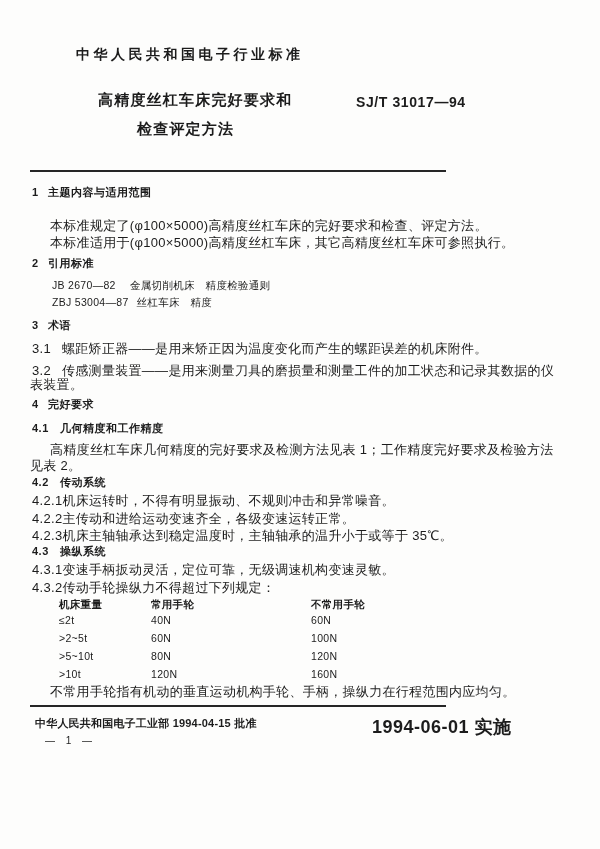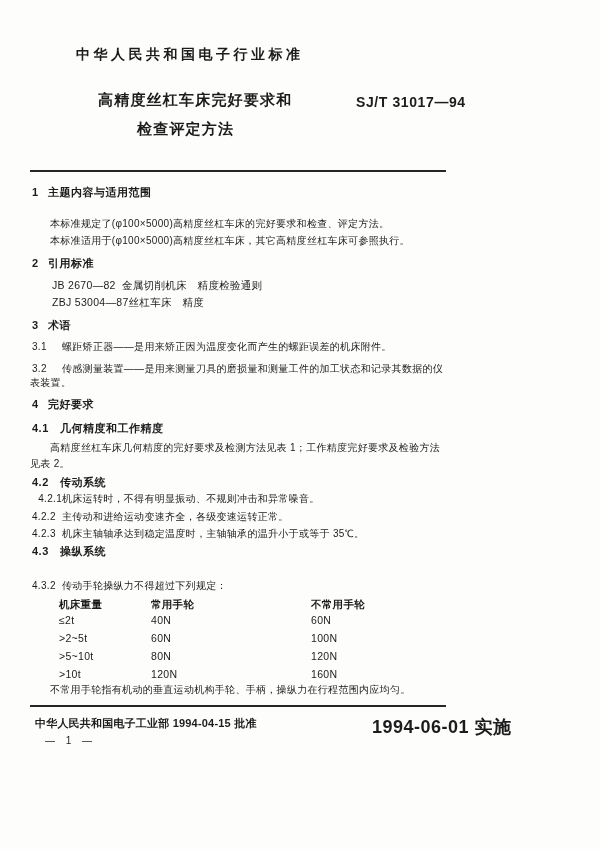--- a/index.html
+++ b/index.html
@@ -12,24 +12,24 @@
     overflow:hidden;
   }
   .abs { position:absolute; white-space:nowrap; line-height:1.25; }
   .org   { font-size:14px; font-weight:700; letter-spacing:3.5px; }
   .title { font-size:15px; font-weight:700; letter-spacing:1.2px; }
   .stdno { font-size:14px; font-weight:700; letter-spacing:0.6px; }
   .rule  { position:absolute; height:2px; background:#262626; }
   .h  { font-size:11px; font-weight:700; letter-spacing:0.5px; display:flex; }
   .h1 .n { min-width:16px; }
   .h2 .n { min-width:28px; }
-  .c  { font-size:10px; font-weight:500; letter-spacing:0.3px; display:flex; }
+  .c  { font-size:13px; font-weight:500; letter-spacing:0.3px; display:flex; }
   .c .n { min-width:30px; }
   .ref { font-size:10.5px; font-weight:500; letter-spacing:0.3px; display:flex; }
-  .ref .code { min-width:70px; }
+  .ref .code { min-width:70px; margin-right:8px; }
   .tblrow {
     position:absolute; left:56px; width:360px;
     display:grid; grid-template-columns:95px 160px 90px;
     font-size:10.5px; font-weight:500; letter-spacing:0.3px;
     line-height:1.25; white-space:nowrap;
   }
   .tblrow span:nth-child(2), .tblrow span:nth-child(3) { text-align:left; }
   .tblrow.hdr { font-weight:700; }
   .tblrow.hdr span:nth-child(1) { }
   .tblrow span:nth-child(1) { padding-left:3px; }
@@ -108,20 +108,24 @@
   </div>
   <div class="abs c" style="top:528px; left:32px;">
     <span class="n">4.2.3</span>
     <span>机床主轴轴承达到稳定温度时，主轴轴承的温升小于或等于 35℃。</span>
   </div>
 
   <div class="abs h h2" style="top:545px; left:32px;">
     <span class="n">4.3</span>
     <span>操纵系统</span>
   </div>
+  <div class="abs c" style="top:562px; left:32px;">
+    <span class="n">4.3.1</span>
+    <span>变速手柄扳动灵活，定位可靠，无级调速机构变速灵敏。</span>
+  </div>
   <div class="abs c" style="top:580px; left:32px;">
     <span class="n">4.3.2</span>
     <span>传动手轮操纵力不得超过下列规定：</span>
   </div>
 
   <div>
     <div class="tblrow hdr" style="top:598px;">
       <span>机床重量</span>
       <span>常用手轮</span>
       <span>不常用手轮</span>

